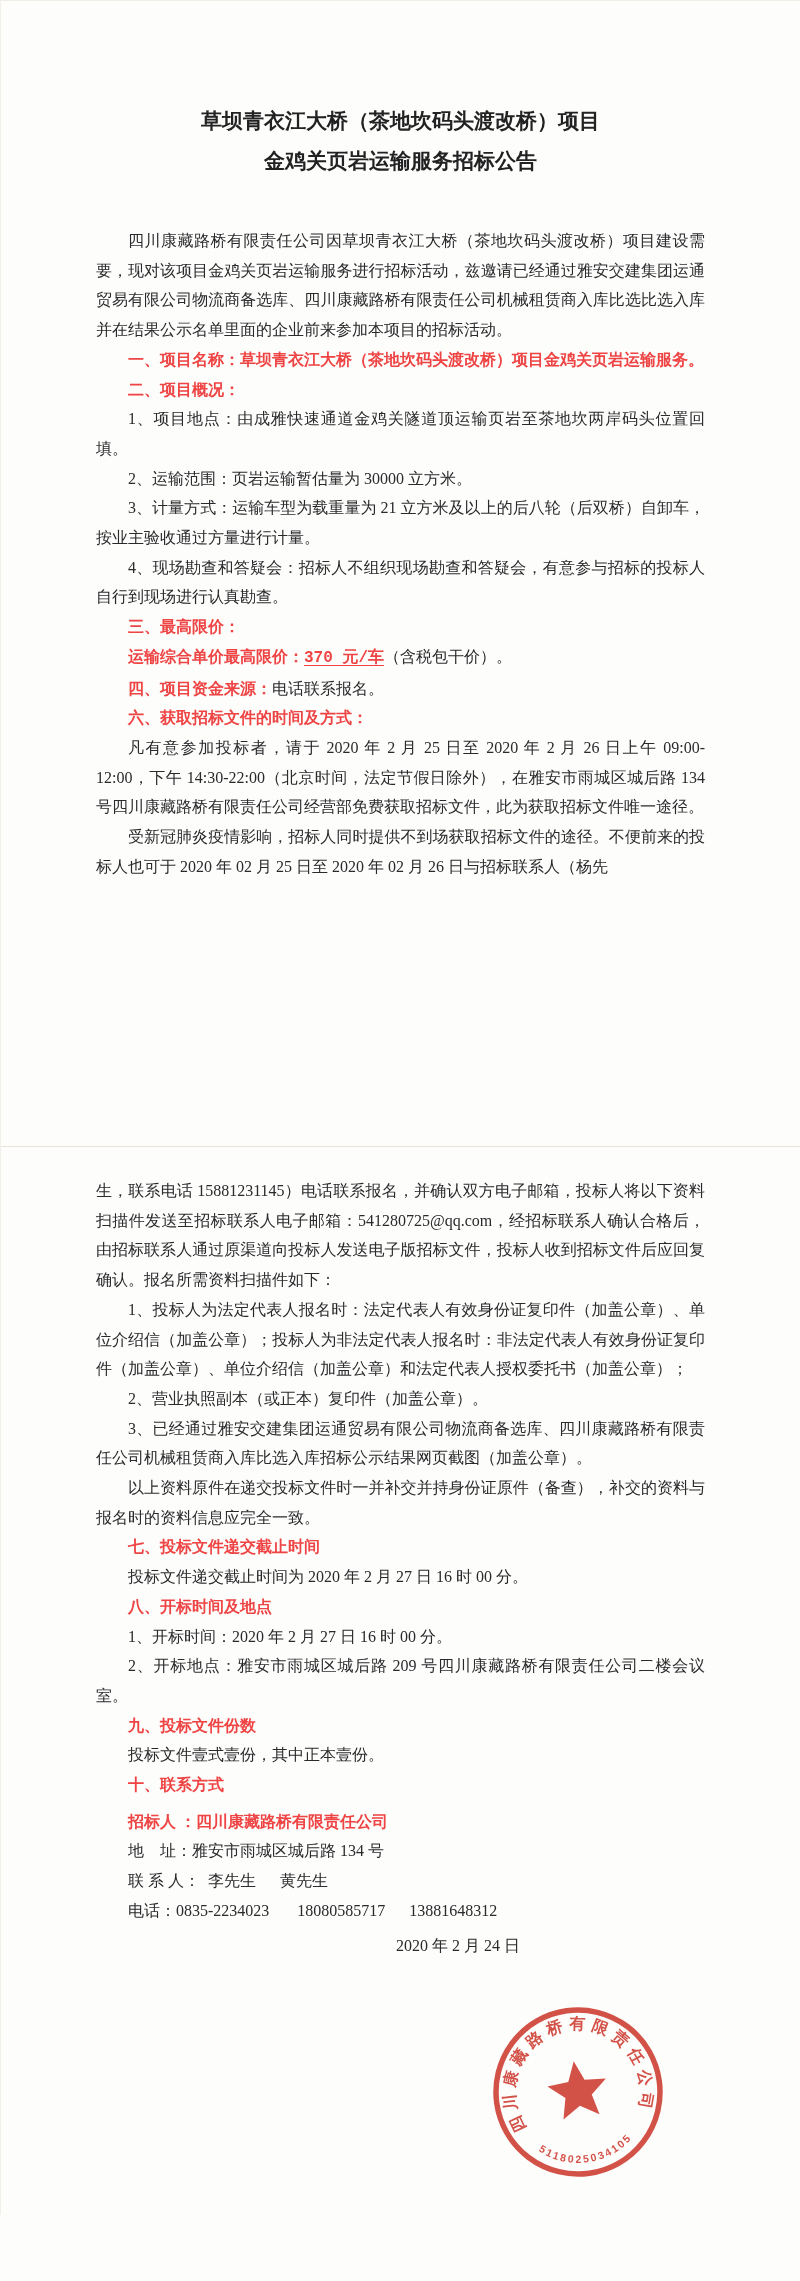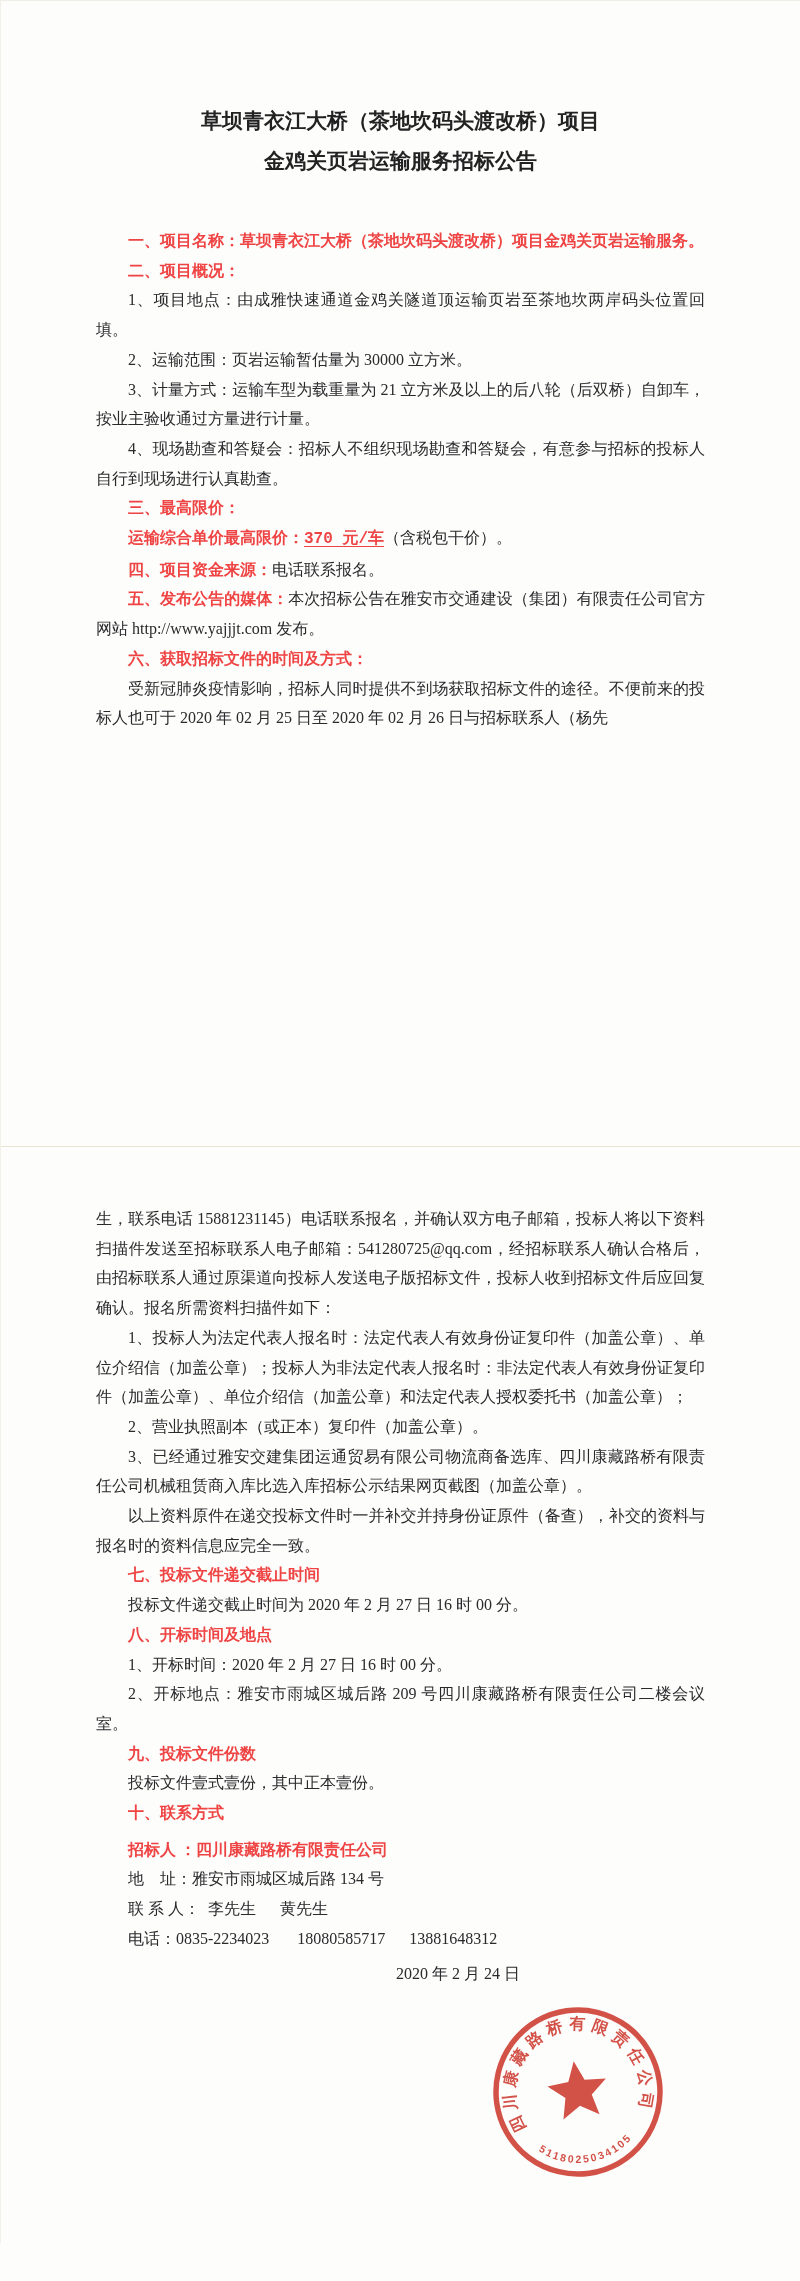--- a/index.html
+++ b/index.html
@@ -6,21 +6,21 @@
   .doc{
     position:relative;
     width:800px;height:2281px;
     background:#fdfdfc;
     font-family:"Liberation Serif","DejaVu Serif",serif;
     color:#2a2a2c;
     overflow:hidden;
   }
   .page{position:absolute;left:0;width:800px;box-sizing:border-box;}
   .page-1{top:0;height:1146px;border-top:1px solid #f1eee7;border-left:1px solid #f3f0ea;}
-  .page-2{top:1109px;height:1134px;border-left:1px solid #f3f0ea;}
+  .page-2{top:1081px;height:1134px;border-left:1px solid #f3f0ea;}
   .separator{position:absolute;left:0;top:1146px;width:800px;height:1px;background:#e9e4d6;}
   .content{box-sizing:border-box;padding:0 95px;}
   .page-1 .content{padding-top:100px;}
   .page-2 .content{padding-top:95px;}
   .title{font-size:21px;line-height:40px;font-weight:bold;text-align:center;margin:0;color:#222;font-family:Liberation Serif, serif;}
   .title-block{margin-bottom:45px;}
   p.line{margin:0;font-size:16px;line-height:29.7px;text-align:justify;text-indent:2em;}
   p.noindent{text-indent:0;}
   .b{font-weight:bold;color:#ef4444;}
   .u{text-decoration:underline;text-underline-offset:3px;font-family:Liberation Mono, monospace;}
@@ -39,31 +39,32 @@
 
 <div class="doc">
 
   <div class="page page-1">
     <div class="content">
       <div class="title-block">
         <p class="title">草坝青衣江大桥（茶地坎码头渡改桥）项目</p>
         <p class="title">金鸡关页岩运输服务招标公告</p>
       </div>
 
+      <p class="line">四川康藏路桥有限责任公司因草坝青衣江大桥（茶地坎码头渡改桥）项目建设需要，现对该项目金鸡关页岩运输服务进行招标活动，兹邀请已经通过雅安交建集团运通贸易有限公司物流商备选库、四川康藏路桥有限责任公司机械租赁商入库比选比选入库并在结果公示名单里面的企业前来参加本项目的招标活动。</p>
       <p class="line b">一、项目名称：草坝青衣江大桥（茶地坎码头渡改桥）项目金鸡关页岩运输服务。</p>
       <p class="line b">二、项目概况：</p>
       <p class="line">1、项目地点：由成雅快速通道金鸡关隧道顶运输页岩至茶地坎两岸码头位置回填。</p>
       <p class="line">2、运输范围：页岩运输暂估量为 30000 立方米。</p>
       <p class="line">3、计量方式：运输车型为载重量为 21 立方米及以上的后八轮（后双桥）自卸车，按业主验收通过方量进行计量。</p>
       <p class="line">4、现场勘查和答疑会：招标人不组织现场勘查和答疑会，有意参与招标的投标人自行到现场进行认真勘查。</p>
       <p class="line b">三、最高限价：</p>
       <p class="line"><span class="b">运输综合单价最高限价：</span><span class="b u">370 元/车</span><span>（含税包干价）。</span></p>
       <p class="line"><span class="b">四、项目资金来源：</span><span>电话联系报名。</span></p>
-      <p class="line"><span class="b">五、发布公告的媒体：</span><span>本次招标公告在雅安市交通建设（集团）有限责任公司官方网站 http://www.yajjjt.com 发布。</span></p>
       <p class="line b">六、获取招标文件的时间及方式：</p>
+      <p class="line">凡有意参加投标者，请于 2020 年 2 月 25 日至 2020 年 2 月 26 日上午 09:00-12:00，下午 14:30-22:00（北京时间，法定节假日除外），在雅安市雨城区城后路 134 号四川康藏路桥有限责任公司经营部免费获取招标文件，此为获取招标文件唯一途径。</p>
       <p class="line">受新冠肺炎疫情影响，招标人同时提供不到场获取招标文件的途径。不便前来的投标人也可于 2020 年 02 月 25 日至 2020 年 02 月 26 日与招标联系人（杨先</p>
     </div>
   </div>
 
   <div class="separator"></div>
 
   <div class="page page-2">
     <div class="content">
       <p class="line noindent">生，联系电话 15881231145）电话联系报名，并确认双方电子邮箱，投标人将以下资料扫描件发送至招标联系人电子邮箱：541280725@qq.com，经招标联系人确认合格后，由招标联系人通过原渠道向投标人发送电子版招标文件，投标人收到招标文件后应回复确认。报名所需资料扫描件如下：</p>
       <p class="line mt-sm">1、投标人为法定代表人报名时：法定代表人有效身份证复印件（加盖公章）、单位介绍信（加盖公章）；投标人为非法定代表人报名时：非法定代表人有效身份证复印件（加盖公章）、单位介绍信（加盖公章）和法定代表人授权委托书（加盖公章）；</p>

